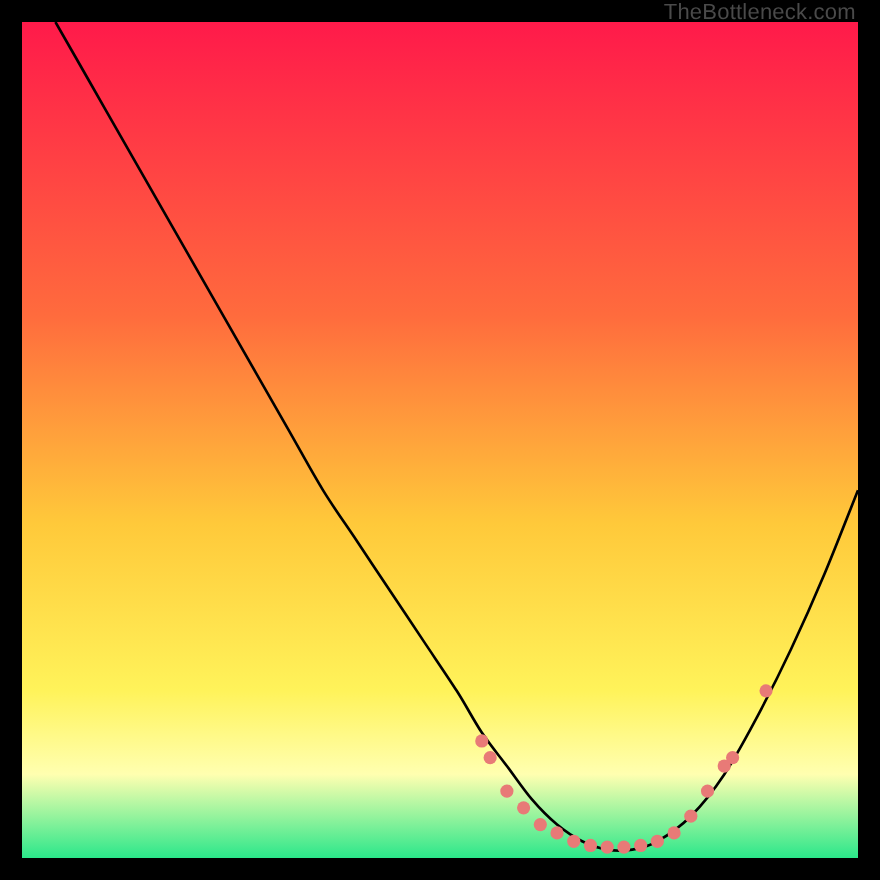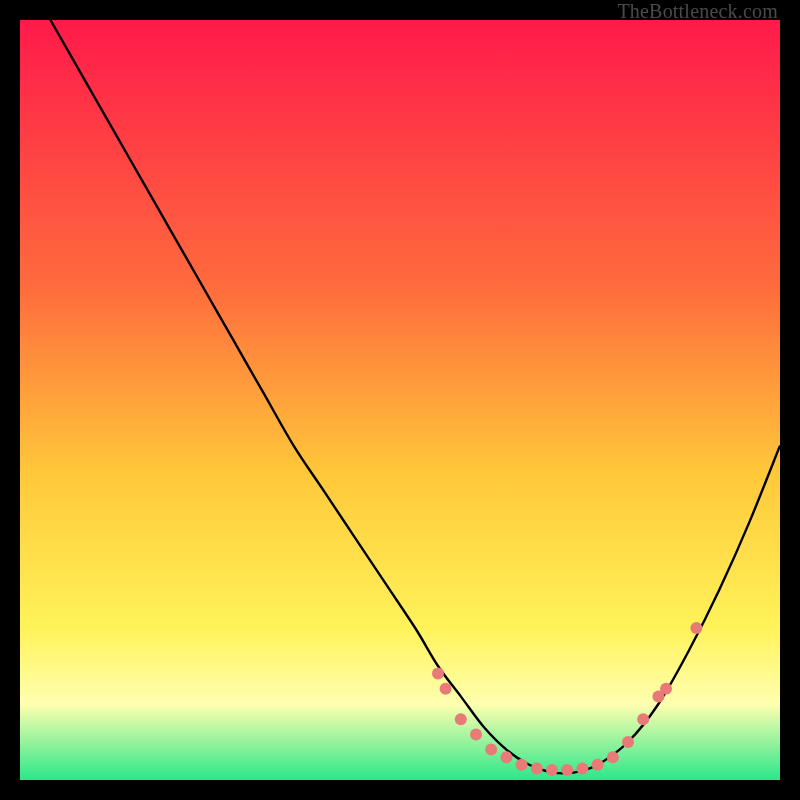--- a/index.html
+++ b/index.html
@@ -9,21 +9,20 @@
     height: 800px;
     background: #000;
     overflow: hidden;
     font-family: Arial, Helvetica, sans-serif;
   }
   .stage {
     position: relative;
     width: 800px;
     height: 586px;
     background: #000;
-    font-family: Liberation Serif, serif;
   }
   .plot-area {
     position: absolute;
     left: 20px;
     top: 20px;
     width: 760px;
     height: 760px;
     overflow: hidden;
   }
   .gradient-bg {

